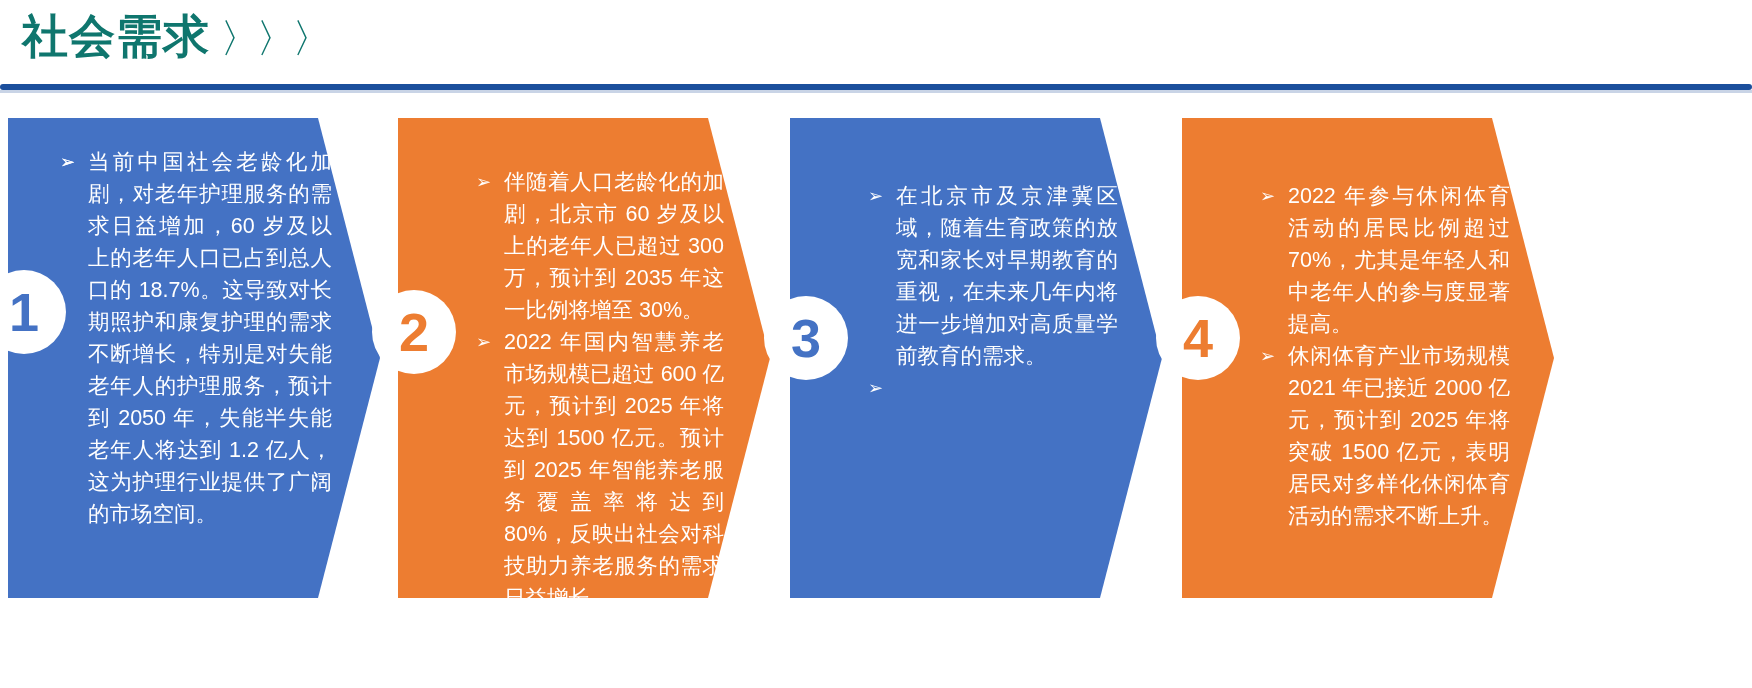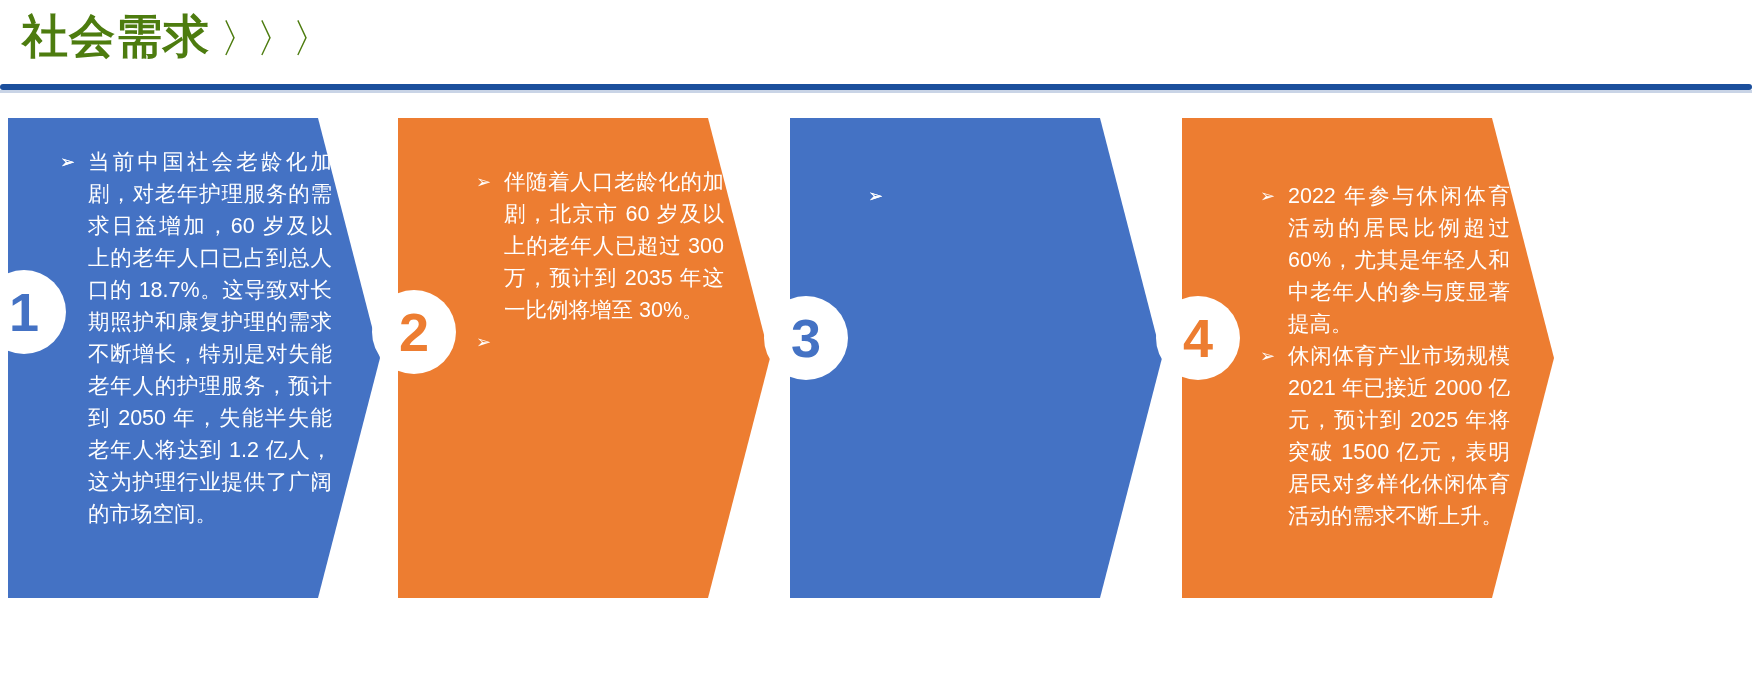--- a/index.html
+++ b/index.html
@@ -11,21 +11,21 @@
     position:relative;
   }
 
   
   #header{
     position:absolute;left:0;top:0;width:1752px;height:100px;
   }
   #title{
     position:absolute;left:22px;top:8px;
     font-size:46px;font-weight:bold;
-    color:#4d7c0f;
+    color:#0f766e;
     letter-spacing:1px;
     white-space:nowrap;
     line-height:56px;
   }
   #title .chev{
     font-weight:normal;
     font-size:40px;
     letter-spacing:-4px;
     margin-left:10px;
   }
@@ -116,40 +116,40 @@
     </div>
     <div class="num-badge">1</div>
   </div>
 
   <div class="panel" id="panel-2">
     <svg class="chevron" viewBox="0 0 372 480" preserveAspectRatio="none">
       <path d="M0,0 L310,0 L372,240 L310,480 L0,480 Z" fill="#ED7D31"></path>
     </svg>
     <div class="panel-text">
       <div class="bullet-item"><span class="marker">➢</span><span>伴随着人口老龄化的加剧，北京市 60 岁及以上的老年人已超过 300 万，预计到 2035 年这一比例将增至 30%。</span></div>
-      <div class="bullet-item"><span class="marker">➢</span></div>
+      <div class="bullet-item"><span class="marker">➢</span><span>2022 年国内智慧养老市场规模已超过 600 亿元，预计到 2025 年将达到 1500 亿元。预计到 2025 年智能养老服务覆盖率将达到 80%，反映出社会对科技助力养老服务的需求日益增长。</span></div>
     </div>
     <div class="num-badge">2</div>
   </div>
 
   <div class="panel" id="panel-3">
     <svg class="chevron" viewBox="0 0 372 480" preserveAspectRatio="none">
       <path d="M0,0 L310,0 L372,240 L310,480 L0,480 Z" fill="#4472C4"></path>
     </svg>
     <div class="panel-text">
-      <div class="bullet-item"><span class="marker">➢</span></div>
+      <div class="bullet-item"><span class="marker">➢</span><span>在北京市及京津冀区域，随着生育政策的放宽和家长对早期教育的重视，在未来几年内将进一步增加对高质量学前教育的需求。</span></div>
       <div class="bullet-item"><span class="marker">➢</span></div>
     </div>
     <div class="num-badge">3</div>
   </div>
 
   <div class="panel" id="panel-4">
     <svg class="chevron" viewBox="0 0 372 480" preserveAspectRatio="none">
       <path d="M0,0 L310,0 L372,240 L310,480 L0,480 Z" fill="#ED7D31"></path>
     </svg>
     <div class="panel-text">
-      <div class="bullet-item"><span class="marker">➢</span><span>2022 年参与休闲体育活动的居民比例超过 60%，尤其是年轻人和中老年人的参与度显著提高。</span></div>
+      <div class="bullet-item"><span class="marker">➢</span><span>2022 年参与休闲体育活动的居民比例超过 70%，尤其是年轻人和中老年人的参与度显著提高。</span></div>
       <div class="bullet-item"><span class="marker">➢</span><span>休闲体育产业市场规模 2021 年已接近 2000 亿元，预计到 2025 年将突破 1500 亿元，表明居民对多样化休闲体育活动的需求不断上升。</span></div>
     </div>
     <div class="num-badge">4</div>
   </div>
 
 </div>
 
 </body></html>

